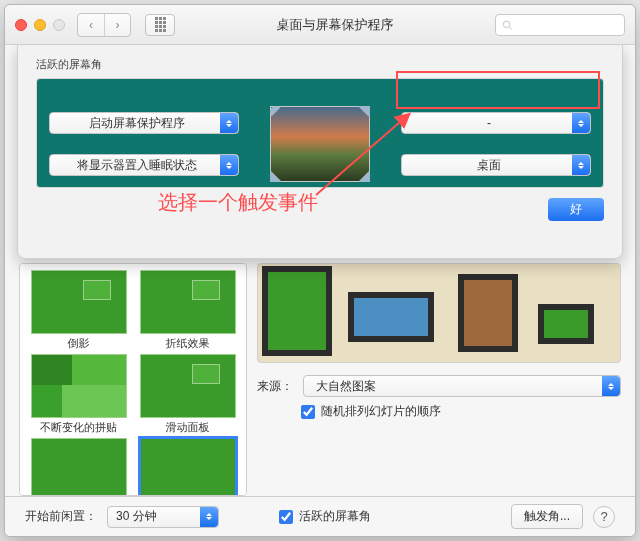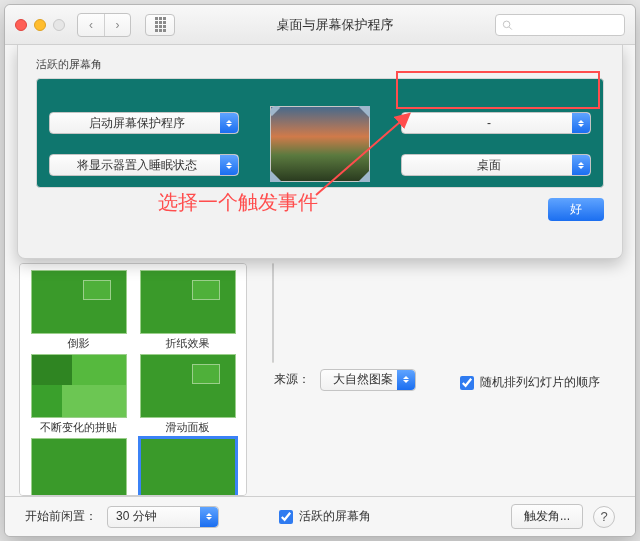--- a/index.html
+++ b/index.html
@@ -43,35 +43,35 @@
   .dd .cap { position:absolute; right:0; top:0; bottom:0; width:18px; background:linear-gradient(#5fa4ff,#1b6ef0); border-radius:0 4px 4px 0; display:flex; flex-direction:column; align-items:center; justify-content:center; gap:1px;}
   .dd .cap::before,.dd .cap::after{content:"";width:0;height:0;border-left:3px solid transparent;border-right:3px solid transparent;}
   .dd .cap::before{border-bottom:3px solid #fff;}
   .dd .cap::after{border-top:3px solid #fff;}
   .highlight { position:absolute; border:2px solid #ff4d4d; pointer-events:none; }
   .annot { position:absolute; font-size:20px; color:#ff4d4d; font-weight:500; }
   .okrow { display:flex; justify-content:flex-end; margin-top:10px; }
   .primary-btn { background:linear-gradient(#5fa4ff,#1b6ef0); color:#fff; border:none; border-radius:4px; font-size:12px; padding:3px 22px; cursor:pointer; }
 
   
-  .prefs-body { position:absolute; left:0; right:0; top:214px; bottom:40px; display:flex; padding:4px 14px 0; gap:25px;justify-content:flex-end; }
+  .prefs-body { position:absolute; left:0; right:0; top:214px; bottom:40px; display:flex; padding:4px 14px 0; gap:10px;justify-content:flex-end; }
   .saver-list { width:228px; border:1px solid #cfcfcf; border-radius:4px; background:#fff; overflow:auto; padding:6px; display:grid; grid-template-columns:1fr 1fr; gap:4px 4px; }
   .saver-list::-webkit-scrollbar{width:12px;} .saver-list::-webkit-scrollbar-thumb{background:#c5c5c5;border-radius:6px;}
   .cell { display:flex; flex-direction:column; align-items:center; gap:2px; }
   .cell .ph { width:96px; height:64px; background:#3a9a2a; border:1px solid #9bcf8b; position:relative;}
   .cell .ph.dual::after{content:"";position:absolute;left:55%;top:15%;width:26px;height:18px;background:#4fb03a;border:1px solid #9bcf8b;}
   .cell .ph.mosaic{background:
     linear-gradient(#2f8522,#2f8522) 0 0/40px 30px no-repeat,
     linear-gradient(#56b93e,#56b93e) 40px 0/56px 30px no-repeat,
     linear-gradient(#3aa02c,#3aa02c) 0 30px/30px 34px no-repeat,
     linear-gradient(#6cc653,#6cc653) 30px 30px/66px 34px no-repeat;}
   .cell .lbl{font-size:11px; color:#333; height:14px;}
   .cell.sel .ph{outline:3px solid #3b82f6; outline-offset:-1px;}
 
-  .preview-pane{flex:1; display:flex; flex-direction:row;}
+  .preview-pane{flex:1; display:flex; flex-direction:column;}
   .preview{height:100px; border:1px solid #cfcfcf; border-radius:4px; margin-bottom:12px; background:#e9dfc2; position:relative; overflow:hidden;}
   .preview .frame{position:absolute; background:#327ab7; border:6px solid #2c2c2c;}
   .preview .f1{left:4px; top:2px; width:70px; height:90px; background:#3a9a2a;}
   .preview .f2{left:90px; top:28px; width:86px; height:50px; background:#4c8fc3;}
   .preview .f3{left:200px; top:10px; width:60px; height:78px; background:#9e6a3c;}
   .preview .f4{left:280px; top:40px; width:56px; height:40px; background:#3a9a2a;}
   .row{display:flex; align-items:center; gap:10px;}
   .lbl12{font-size:12px; color:#333;}
   .dd.wide{flex:1;justify-content:flex-start;padding-left:12px;}
   .chk{display:flex;align-items:center;gap:6px;font-size:12px;color:#333;margin-top:6px;margin-left:44px;}

